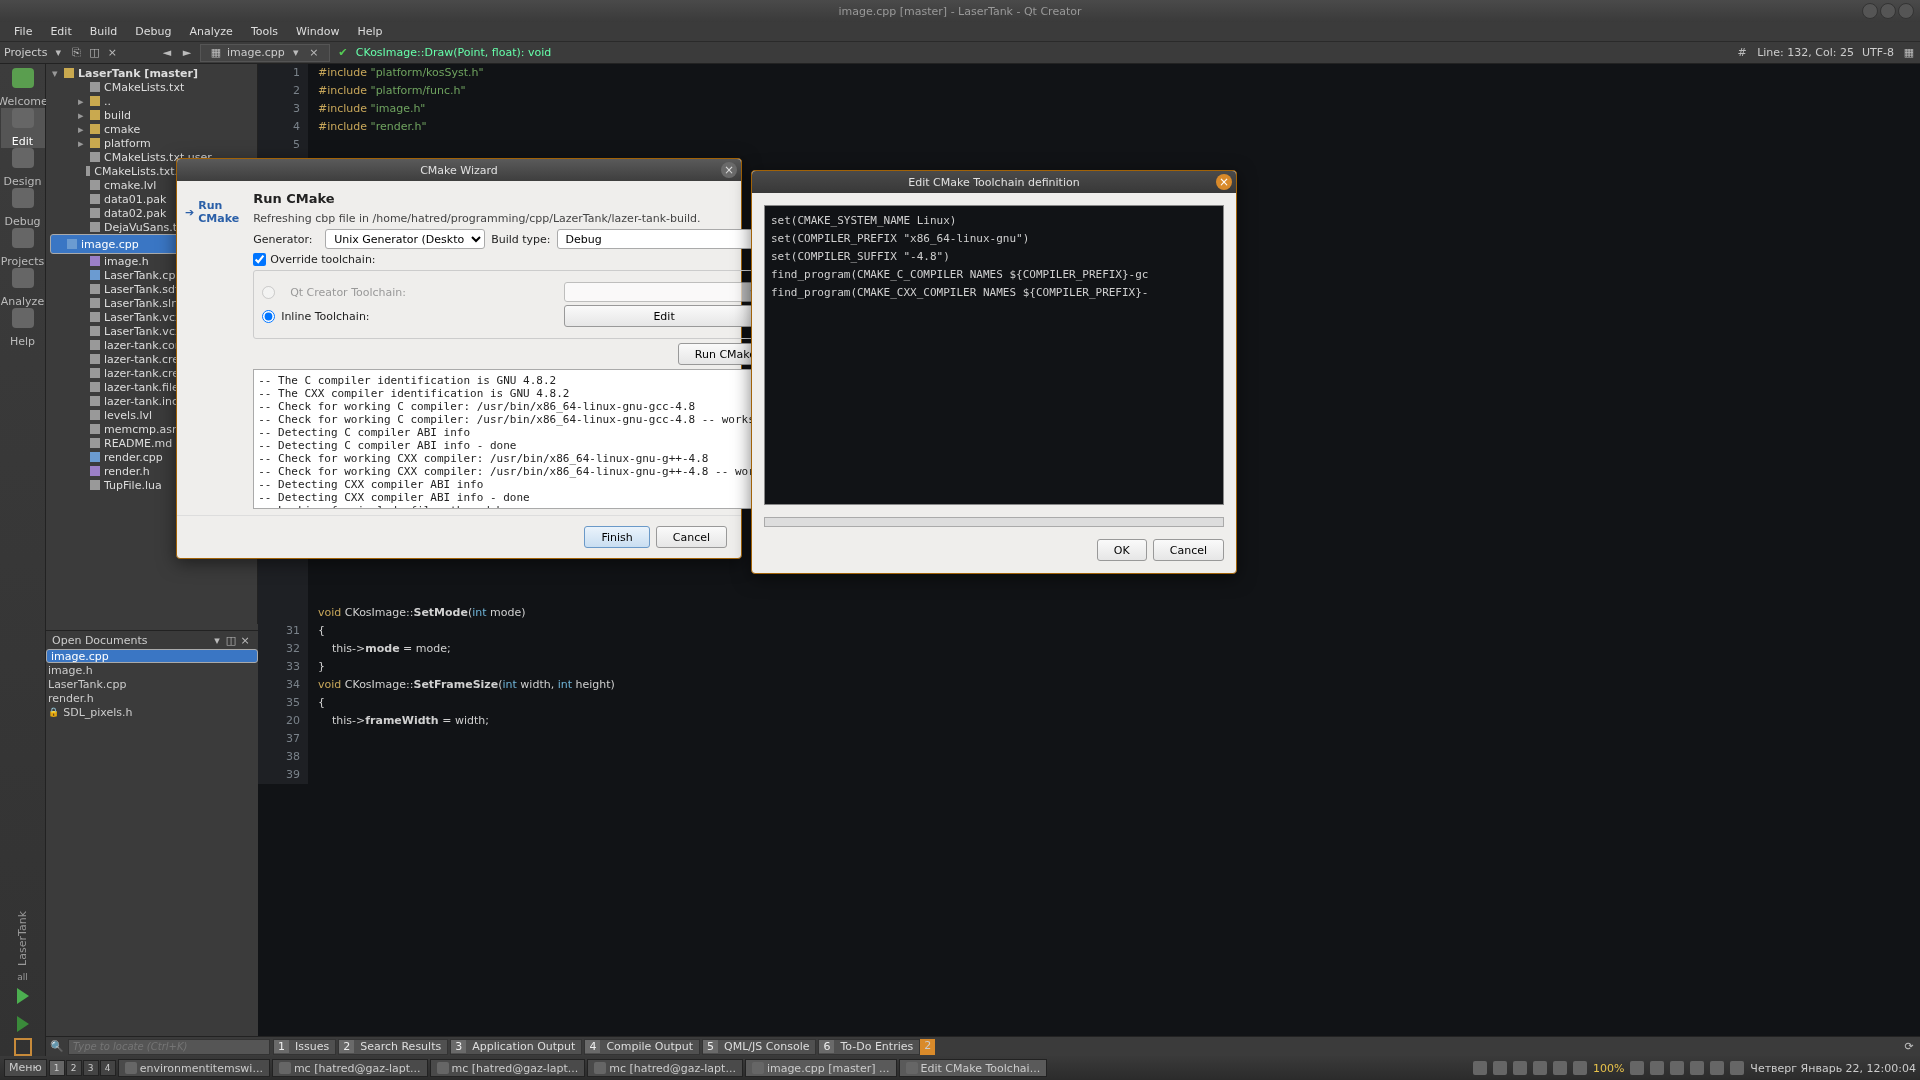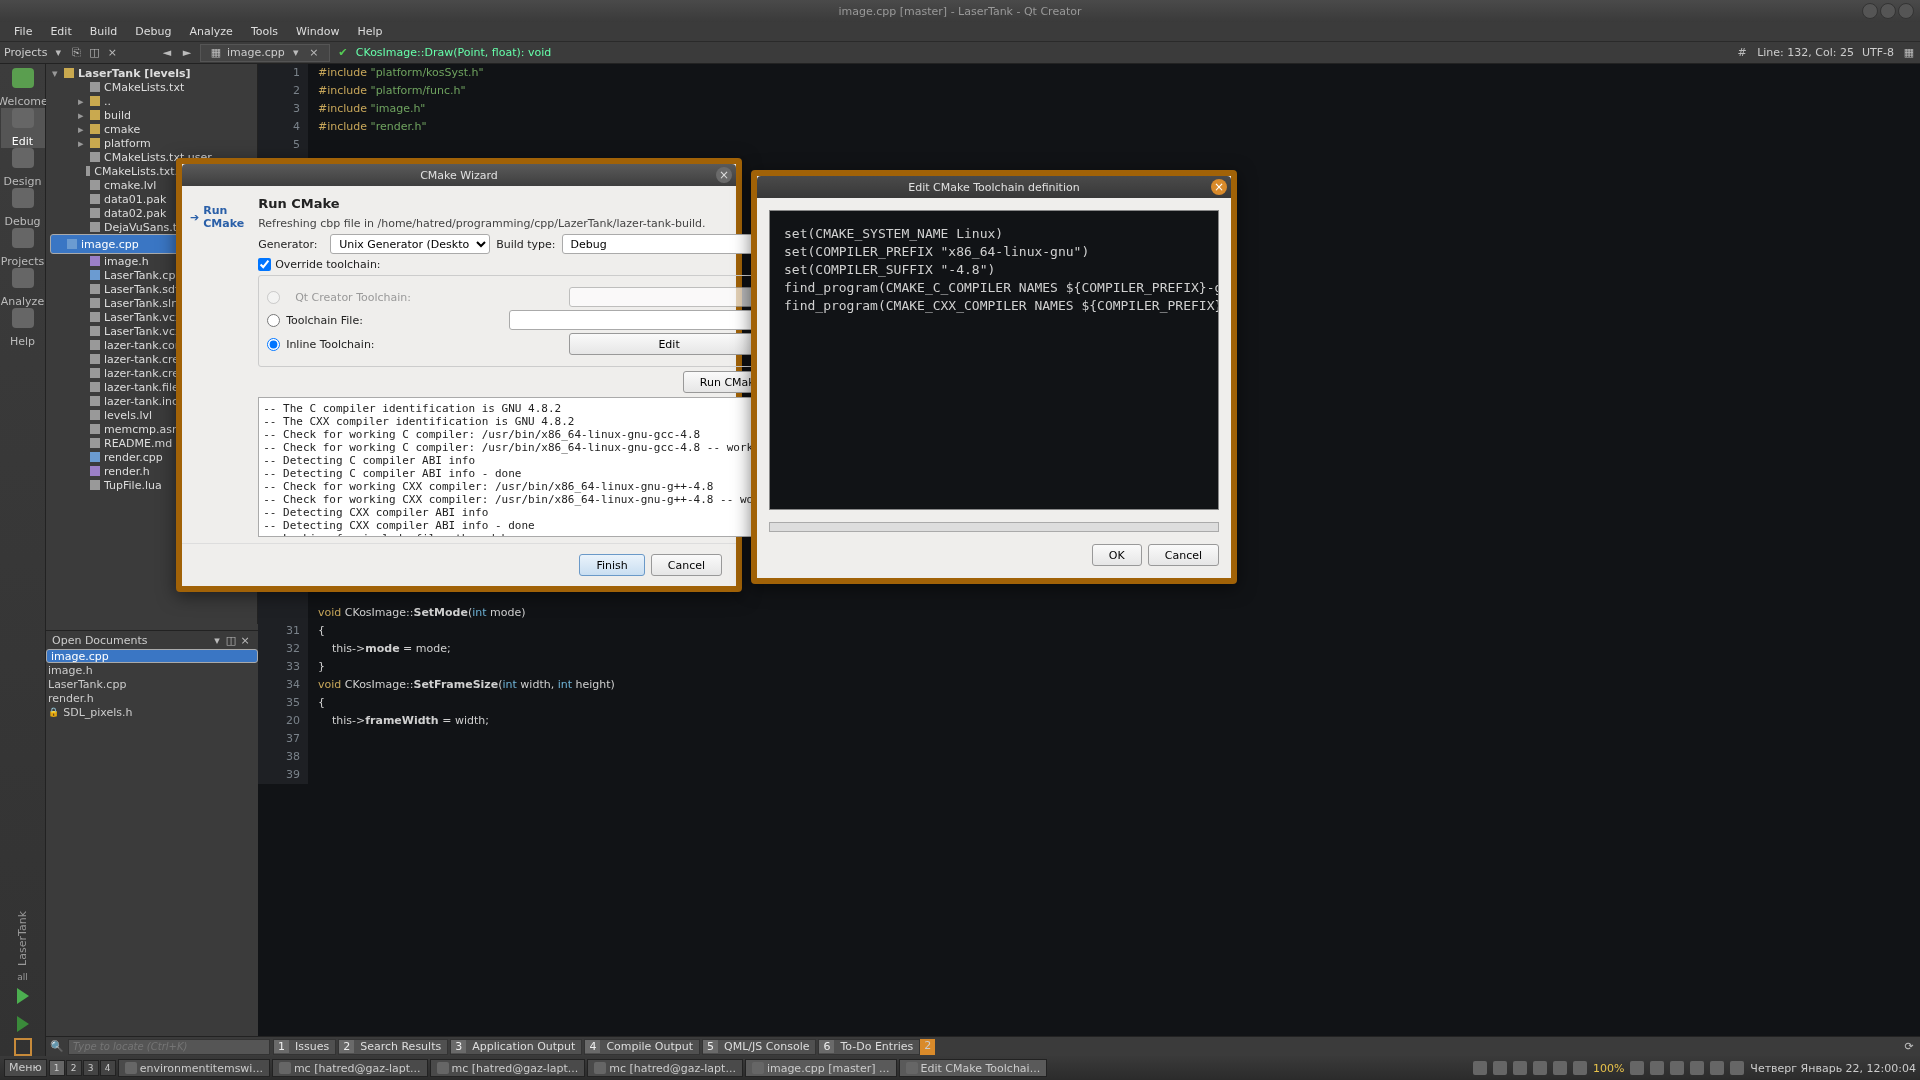--- a/index.html
+++ b/index.html
@@ -52,21 +52,21 @@
 .opendocs .hdr .ohtitle{flex:1;color:#ccc;}
 .opendocs .list .tree-row{height:14px;}
 
 
 .editor { position:absolute; left:258px; right:0; top:64px; bottom:44px; background:#111316; font-family: "DejaVu Sans Mono", monospace; font-size:13px; color:#d0d0d0; overflow:hidden;}
 .gutter { position:absolute; left:0; top:0; width:50px; background:#1e2024; text-align:right; color:#7a828a; padding-right:8px; line-height:18px;}
 .code { position:absolute; left:50px; right:0; top:0; padding-left:10px; line-height:18px; white-space:pre;}
 .kw{color:#c8a75a;} .str{color:#6fa35f;} .ty{color:#6fb4d8;} .bold{font-weight:bold;}
 
 
-.dialog { position:absolute; background:#efeeec; color:#222; border:6px solid #a16207; border-radius:4px; box-shadow:0 4px 18px rgba(0,0,0,.5);}
+.dialog { position:absolute; background:#efeeec; color:#222; border:1px solid #a16207; border-radius:4px; box-shadow:0 4px 18px rgba(0,0,0,.5);}
 .dlg-title { height:22px; background:linear-gradient(#5a5a5a,#3e3e3e); color:#e0e0e0; text-align:center; line-height:22px; font-size:12px; border-radius:4px 4px 0 0; position:relative;}
 .dlg-close{position:absolute;right:4px;top:3px;width:16px;height:16px;border-radius:8px;background:#6a6a6a;color:#ddd;display:flex;align-items:center;justify-content:center;font-size:12px;}
 .wizard { left:176px; top:158px; width:566px;}
 .wizard-body{display:flex;}
 .wiz-side{width:90px; padding:18px 8px;}
 .wiz-step{display:flex;align-items:center;gap:4px;color:#2a5fa8;font-weight:bold;}
 .wiz-step .arrow{color:#2a5fa8;}
 .wiz-main{flex:1; padding:10px 14px 6px 6px;}
 .wiz-main h3{font-size:13px; font-weight:bold; margin-bottom:6px;}
 .wiz-desc{color:#444;margin-bottom:2px;}
@@ -80,21 +80,21 @@
 .radiorow.disabled{color:#999;gap:15px;}
 .btn{background:linear-gradient(#fafafa,#e6e6e6);border:1px solid #999;border-radius:3px;padding:2px 16px;height:22px;}
 .btn.primary{background:linear-gradient(#eaf3fb,#c9def1);border-color:#6a99c8;}
 .output{font-family:"DejaVu Sans Mono",monospace;font-size:11px;background:#fff;border:1px solid #aaa;height:140px;overflow:auto;padding:4px;white-space:pre;line-height:13px;}
 .dlg-footer{display:flex;justify-content:flex-end;gap:6px;padding:10px 14px;border-top:1px solid #ddd;}
 
 
 .tcdlg { left:751px; top:170px; width:486px; background:#efeeec;}
 .tcdlg .dlg-title{background:linear-gradient(#4a4a4a,#383838);}
 .tcdlg .dlg-close{background:#d98a2a;color:#fff;}
-.tc-edit{margin:12px;background:#111316;color:#d0d0d0;font-family:"DejaVu Sans Mono",monospace;font-size:13px;line-height:18px;height:300px;padding:14px;white-space:pre;overflow:hidden;border:1px solid #888;}
+.tc-edit{margin:12px;background:#111316;color:#d0d0d0;font-family:"DejaVu Sans Mono",monospace;font-size:11px;line-height:18px;height:300px;padding:6px;white-space:pre;overflow:hidden;border:1px solid #888;}
 .tc-scroll{height:10px;margin:0 12px 6px;background:#ddd;border:1px solid #aaa;}
 .tc-btns{display:flex;justify-content:flex-end;gap:6px;padding:6px 12px 12px;}
 
 
 .bottombar{position:absolute;left:46px;right:0;bottom:24px;height:20px;background:#3b3b3b;border-top:1px solid #222;display:flex;align-items:center;gap:3px;padding:0 4px;}
 .locate{flex:0 0 220px;display:flex;align-items:center;gap:4px;}
 .search{flex:1;height:16px;background:#555;border:1px solid #333;color:#aaa;padding:0 4px;font-style:italic;font-size:10px;}
 .btabs{display:flex;gap:2px;}
 .btab{display:flex;align-items:center;background:#505050;border:1px solid #333;height:16px;}
 .btab .num{background:#6a6a6a;padding:0 4px;color:#eee;}
@@ -197,21 +197,21 @@
   <div class="runbtn"></div>
   <div class="runbtn" style="border-left-color:#3a8a3a"></div>
   <div class="buildico"></div>
 </div>
 
 <div class="project-pane">
   <div class="tree" id="tree">
       <div class="tree-row">
         <span class="caret">▾</span>
         <span class="ficon folder"></span>
-        <span style="font-weight: bold;">LaserTank [levels]</span>
+        <span style="font-weight: bold;">LaserTank [master]</span>
       </div>
       <div class="tree-row indent2">
         <span class="caret"></span>
         <span class="ficon txt"></span>
         <span>CMakeLists.txt</span>
       </div>
       <div class="tree-row indent2">
         <span class="caret">▸</span>
         <span class="ficon folder"></span>
         <span>..</span>
@@ -450,26 +450,20 @@
       <div class="chk">
           <input type="checkbox" checked="" style="">
           <span>Override toolchain:</span>
         </div>
       <div class="group">
         <div class="radiorow disabled">
             <input type="radio" disabled="" style="">
             <span>Qt Creator Toolchain:</span>
             <div style="flex:1"></div>
             <select class="sel" style="width:200px" disabled=""></select>
-          </div>
-        <div class="radiorow">
-            <input type="radio" name="tc" style="">
-            <span>Toolchain File:</span>
-            <div style="flex:1"></div>
-            <input class="txtin" style="flex: 0 0 260px;">
           </div>
         <div class="radiorow">
             <input type="radio" name="tc" checked="" style="">
             <span>Inline Toolchain:</span>
             <div style="flex:1"></div>
             <button class="btn" style="width:200px">Edit</button>
           </div>
       </div>
       <div style="display:flex;justify-content:flex-end;margin:4px 0">
           <button class="btn">Run CMake</button>

